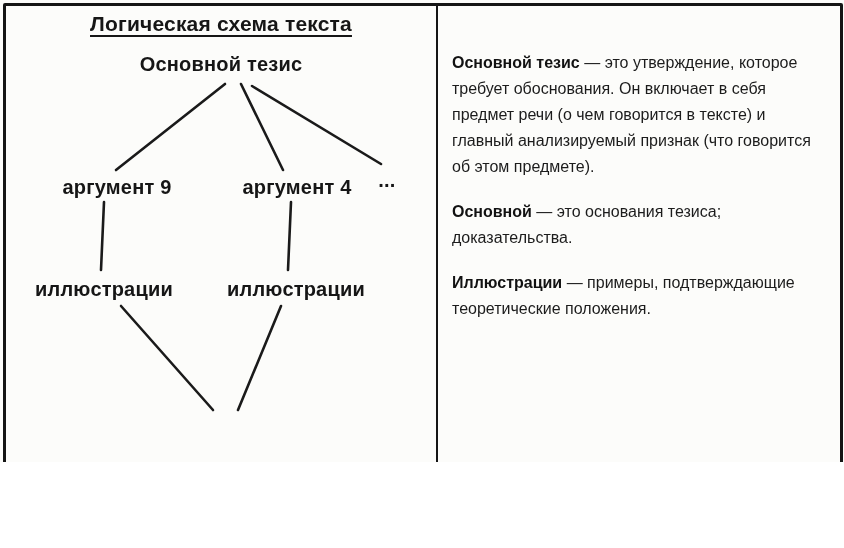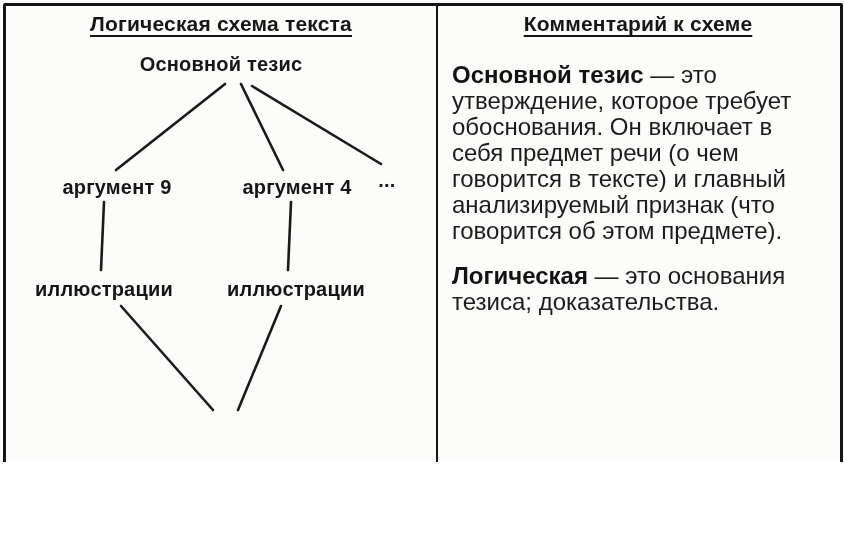--- a/index.html
+++ b/index.html
@@ -54,23 +54,23 @@
   .node {
     position: absolute;
     transform: translate(-50%, -50%);
     font-size: 20px;
     font-weight: bold;
     white-space: nowrap;
     letter-spacing: 0.2px;
   }
   .comment-body {
     position: absolute;
-    left: 452px; top: 62px;
+    left: 452px; top: 50px;
     width: 372px;
-    font-size: 24px;
+    font-size: 16px;
     line-height: 26px;
     color: #1c1c1c;
   }
   .comment-body p {
     margin: 0 0 19px 0;
   }
   .comment-body b {
     font-weight: bold;
     color: #121212;
   }
@@ -105,25 +105,23 @@
 
   <div class="node" style="left:297px; top:187px;">аргумент 4</div>
 
   <div class="node" style="left:387px; top:180px;">...</div>
 
   <div class="node" style="left:104px; top:289px;">иллюстрации</div>
 
   <div class="node" style="left:296px; top:289px;">иллюстрации</div>
 
 
-  <div class="panel-title comment-title">
-    <span class="ul">Комментарий к схеме</span>
-  </div>
 
   <div class="comment-body">
     <p><b>Основной тезис</b><span> — это утверждение, которое требует обоснования. Он включает в себя предмет речи (о чем говорится в тексте) и главный анализируемый признак (что говорится об этом предмете).</span></p>
 
-    <p><b>Логическая</b><span> — это основания тезиса; доказательства.</span></p>
+    <p><b>Основной</b><span> — это основания тезиса; доказательства.</span></p>
 
+    <p><b>Иллюстрации</b><span> — примеры, подтверждающие теоретические положения.</span></p>
 
   </div>
 
 </div>
 
 </body></html>

